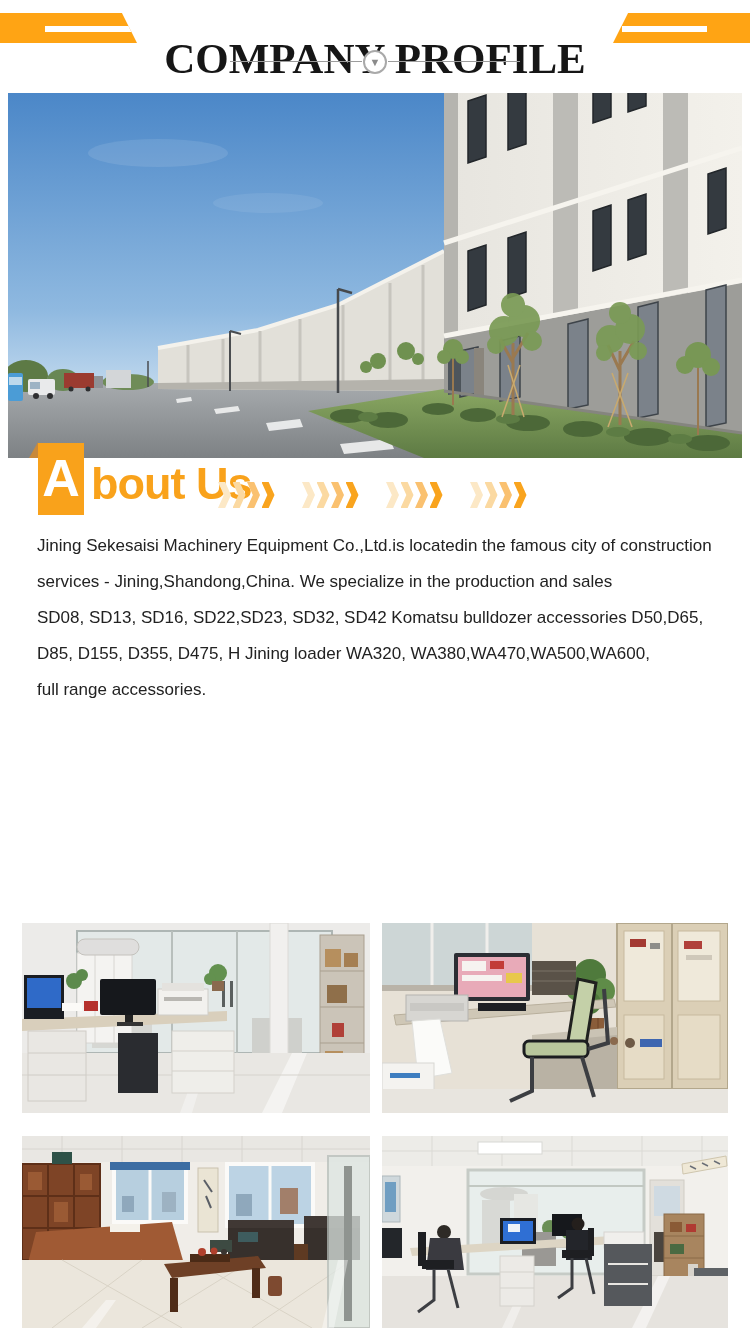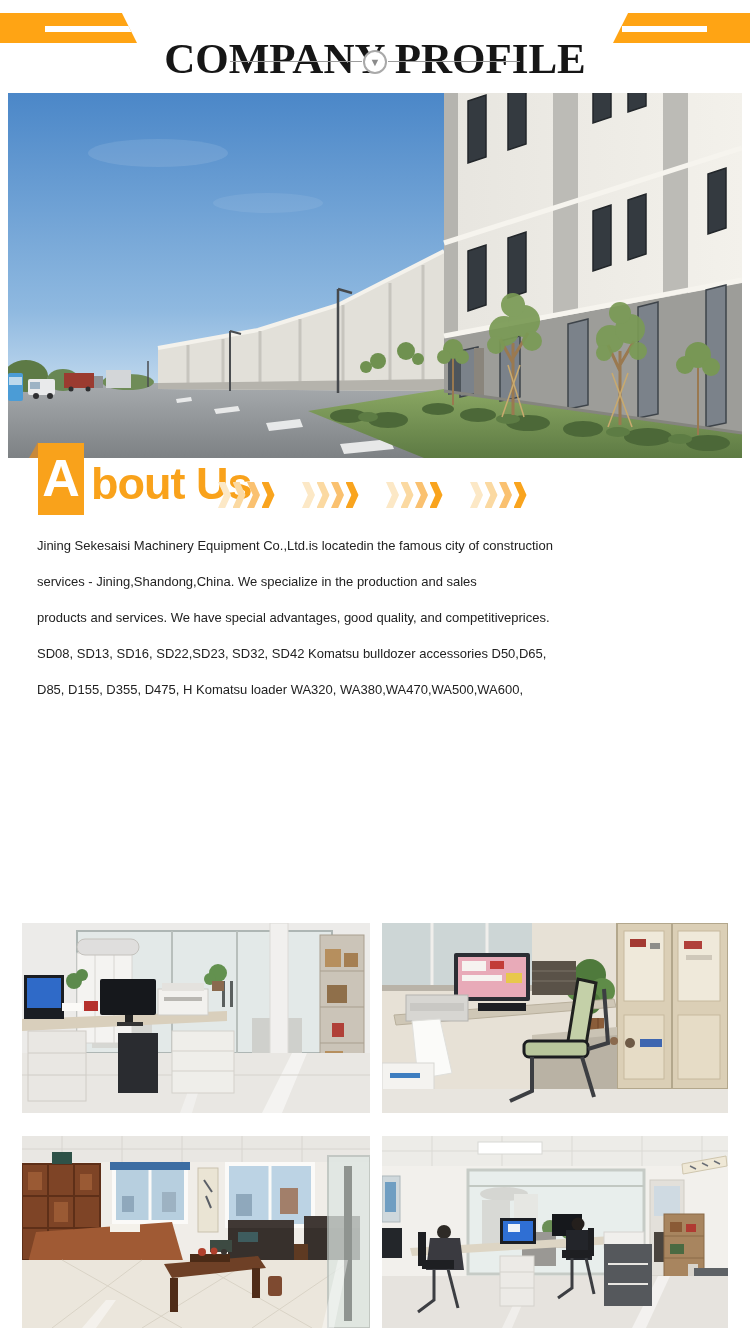--- a/index.html
+++ b/index.html
@@ -40,21 +40,21 @@
     color:#F9A21B;letter-spacing:-1px;}
   .chevrons{position:absolute;left:218px;top:482px;display:flex;}
   .chev-group{display:flex;margin-right:26px;}
   .chev{width:13px;height:26px;margin-right:1.5px;
     clip-path:polygon(0 0,55% 0,100% 50%,55% 100%,0 100%,45% 50%);}
   .chev.c1{background:#FCE8C6;} .chev.c2{background:#FBD9A1;}
   .chev.c3{background:#FAC170;} .chev.c4{background:#F9A41E;}
 
   
   .about-text{position:absolute;left:37px;top:528px;width:700px;color:#222;}
-  .pline{height:36px;line-height:36px;font-size:13px;white-space:nowrap;}
+  .pline{height:36px;line-height:36px;font-size:17px;white-space:nowrap;}
 </style>
 </head>
 <body>
 
 <div id="page">
 
   <div class="ribbon ribbon-left"></div>
   <div class="ribbon ribbon-right"></div>
   <h1 class="page-title">COMPANY PROFILE</h1>
   <div class="divider">
@@ -246,29 +246,29 @@
     </span>
   </div>
 
   <div class="about-text">
 
       <div class="pline">Jining Sekesaisi Machinery Equipment Co.,Ltd.is locatedin the famous city of construction</div>
 
       <div class="pline">services - Jining,Shandong,China. We specialize in the production and sales</div>
 
 
-      <div class="pline">products and services. We have special advantages, good quality, and competitiveprices.</div>
 
 
       <div class="pline">SD08, SD13, SD16, SD22,SD23, SD32, SD42 Komatsu bulldozer accessories D50,D65,</div>
 
-      <div class="pline">D85, D155, D355, D475, H Komatsu loader WA320, WA380,WA470,WA500,WA600,</div>
-
-
-
+      <div class="pline">D85, D155, D355, D475, H Jining loader WA320, WA380,WA470,WA500,WA600,</div>
+
+
+
+      <div class="pline">full range accessories.</div>
     </div>
 
   <div id="g1" class="photo">
     <svg viewBox="0 0 348 190" preserveAspectRatio="none">
       <rect width="348" height="190" fill="#ecebe9"></rect>
       <rect x="55" y="8" width="255" height="122" fill="#e3e9e8" stroke="#aeb6b4" stroke-width="2"></rect>
       <line x1="150" y1="8" x2="150" y2="130" stroke="#b8bfbc" stroke-width="2"></line>
       <line x1="215" y1="8" x2="215" y2="130" stroke="#b8bfbc" stroke-width="2"></line>
       <rect x="200" y="58" width="3" height="26" fill="#5a5f5e"></rect>
         <rect x="208" y="58" width="3" height="26" fill="#5a5f5e"></rect>

